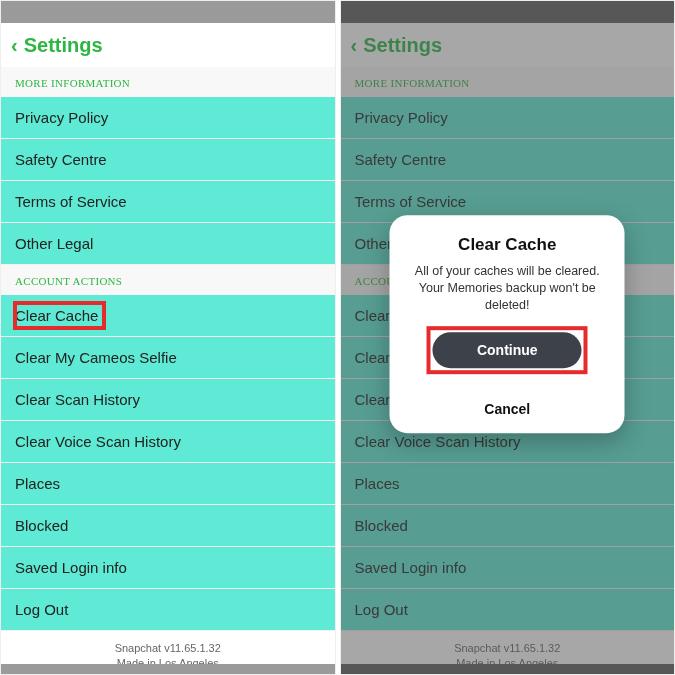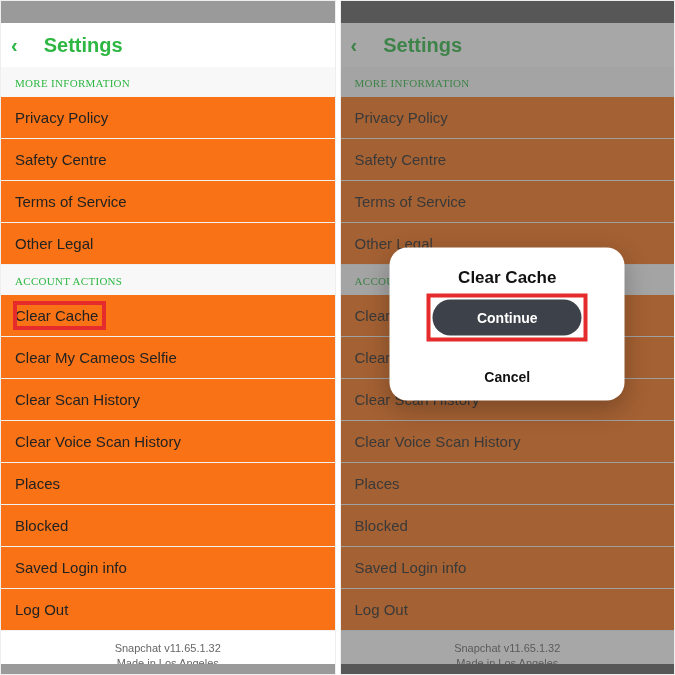--- a/index.html
+++ b/index.html
@@ -51,36 +51,35 @@
     .back-chev {
       color: #2db742;
       font-size: 20px;
       font-weight: 700;
       margin-right: 6px;
     }
     .title {
       color: #2db742;
       font-size: 20px;
       font-weight: 600;
-      margin-left: 20px;
     }
     .section-header {
       background: #f8f8f8;
       color: #2db742;
       font-size: 11px;
       letter-spacing: 0.3px;
       padding: 10px 14px 8px;
       font-weight: 500;
       font-family: Liberation Serif, serif;
     }
     .item {
       padding: 12px 14px;
       font-size: 15px;
       color: #222;
-      background: #f97316;
+      background: #5eead4;
       border-bottom: 1px solid #f1f1f1;
     }
     .footer {
       text-align: center;
       font-size: 11px;
       color: #666;
       padding: 10px 0 14px;
       line-height: 1.4;
     }
     .bottombar {
@@ -224,20 +223,21 @@
 
       <div class="footer">
         <div>Snapchat v11.65.1.32</div>
         <div>Made in Los Angeles</div>
       </div>
     </div>
     <div class="scrim"></div>
 
     <div class="modal">
       <div class="modal-title">Clear Cache</div>
+      <div class="modal-msg">All of your caches will be cleared. Your Memories backup won't be deleted!</div>
       <span class="btn-wrap hl-red">
         <button class="btn-continue">Continue</button>
       </span>
       <button class="btn-cancel">Cancel</button>
     </div>
 
     <div class="bottombar"></div>
   </div>
 
 </div>

